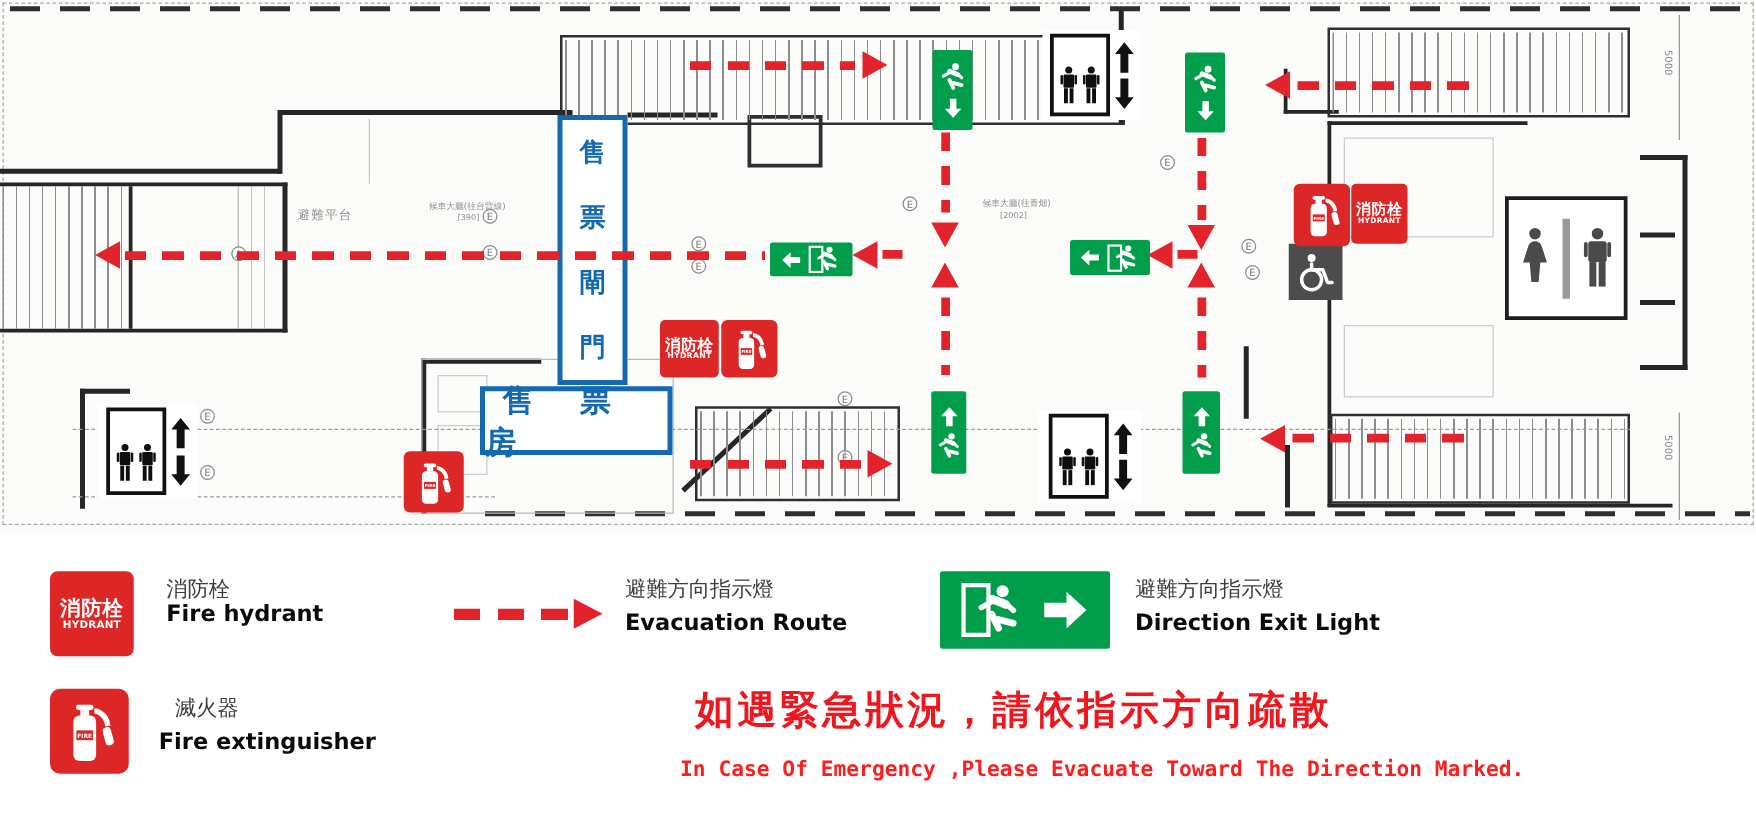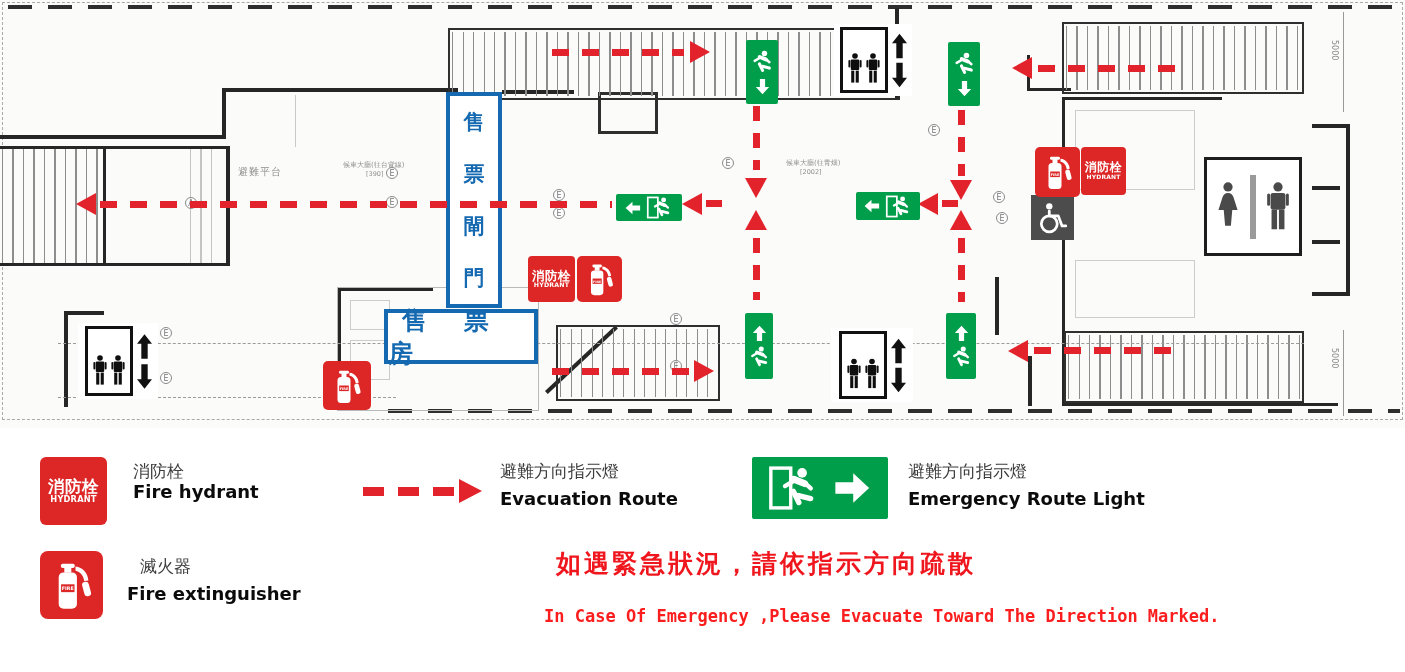--- a/index.html
+++ b/index.html
@@ -49,21 +49,21 @@
   .wc{position:absolute;background:#fff;border:3px solid #1d1d1d;box-sizing:border-box;display:flex;align-items:center;justify-content:center;gap:7px;}
   .wc-div{width:6px;height:64px;background:#9a9a9a;}
   .wheel{position:absolute;background:#4c4c4c;display:flex;align-items:center;justify-content:center;}
   
   .bluebox{position:absolute;border:4px solid #1569B0;background:#fff;box-sizing:border-box;color:#1569B0;font-weight:bold;}
   .gatecol{display:flex;flex-direction:column;justify-content:space-around;align-items:center;height:100%;font-size:21px;}
   .officetxt{display:flex;align-items:center;justify-content:center;height:100%;font-size:25px;letter-spacing:14px;text-indent:14px;}
   
   .lg-zh{position:absolute;font-size:17px;color:#3d3d3d;white-space:nowrap;}
   .lg-en{position:absolute;font-size:18px;font-weight:bold;color:#0b0b0b;white-space:nowrap;}
-  .notice-zh{position:absolute;font-family:"DejaVu Serif","Liberation Serif",serif;font-weight:bold;font-size:25px;color:#F0161E;letter-spacing:3px;white-space:nowrap;}
+  .notice-zh{position:absolute;font-family:"DejaVu Serif","Liberation Serif",serif;font-weight:bold;font-size:31px;color:#F0161E;letter-spacing:3px;white-space:nowrap;}
   .notice-en{position:absolute;font-family:"DejaVu Sans Mono","Liberation Mono",monospace;font-weight:bold;font-size:17px;color:#FC1E1E;white-space:nowrap;}
 </style>
 </head>
 <body>
 
 <div class="stage">
 
   <div class="layer">
     <div class="plan-bg"></div>
     <div class="outer" style="left:2px;top:2px;width:1399px;height:416px"></div>
@@ -499,19 +499,19 @@
             <rect x="23" y="12.5" width="9.5" height="3.1" rx="1.5" transform="rotate(42 27.7 14)"></rect>
             <rect x="16" y="16.5" width="12.5" height="3.8" rx="1.9" transform="rotate(64 17.9 18.4)"></rect>
             <rect x="19.5" y="20.5" width="12.5" height="3.8" rx="1.9" transform="rotate(14 25.7 22.4)"></rect>
           </g>
         </svg>
       <svg class="wa" width="42" height="42" viewBox="0 0 24 24">
           <path fill="#fff" d="M2.5 8.7h10.2V3.6L21.8 12l-9.1 8.4v-5.1H2.5z"></path>
         </svg>
     </div>
     <span class="lg-zh" style="left:908px;top:460px">避難方向指示燈</span>
-    <span class="lg-en" style="left:908px;top:488px">Emergency Route Light</span>
+    <span class="lg-en" style="left:908px;top:488px">Direction Exit Light</span>
 
     <span class="notice-zh" style="left:556px;top:547px">如遇緊急狀況，請依指示方向疏散</span>
     <span class="notice-en" style="left:544px;top:606px">In Case Of Emergency ,Please Evacuate Toward The Direction Marked.</span>
   </div>
 
 </div>
 
 </body></html>

